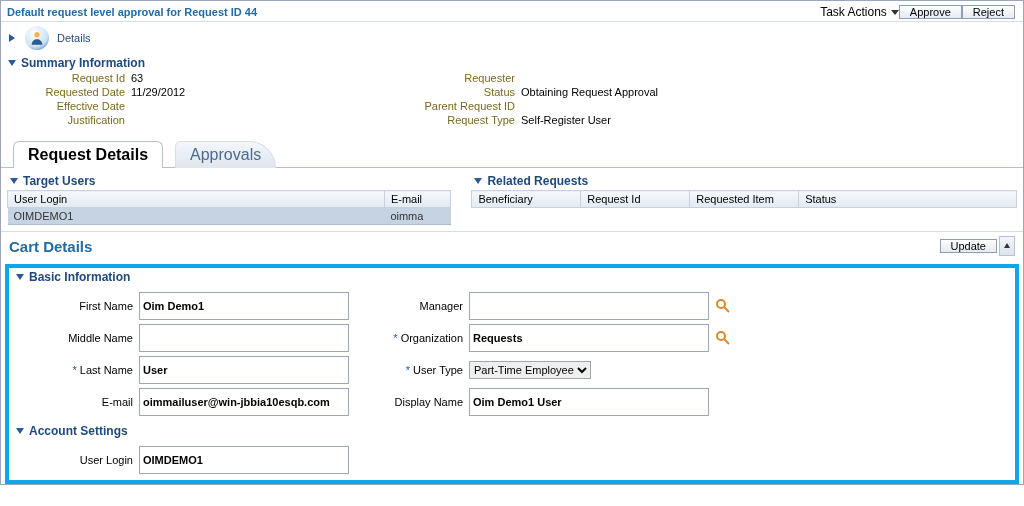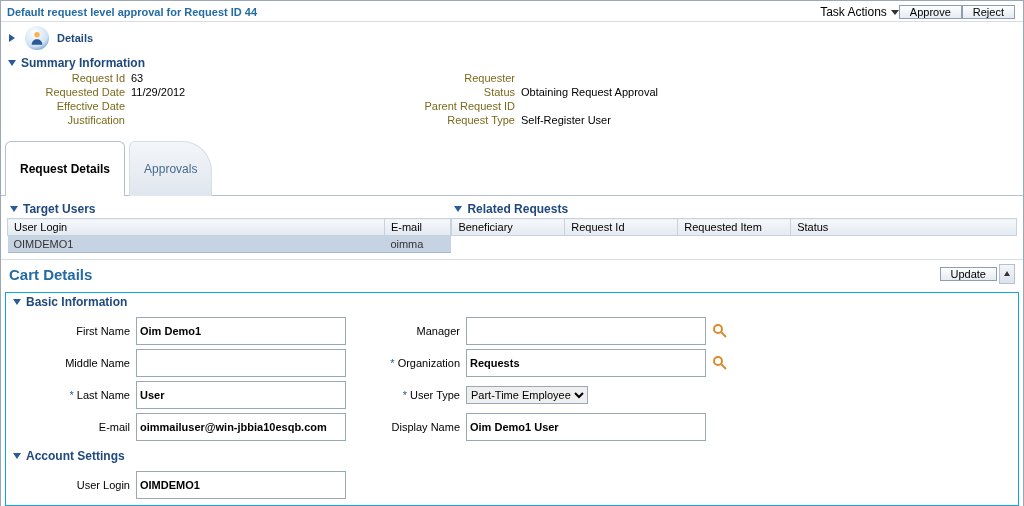--- a/index.html
+++ b/index.html
@@ -40,50 +40,50 @@
   }
   .summary { padding: 0 10px 8px 10px; }
   .summary-grid {
     display:grid; grid-template-columns: 110px 260px 130px 300px; padding-left: 10px;
     row-gap:2px;
   }
   .lbl { color:#7a6a1d; text-align:right; padding-right:6px; font-size:11px; }
   .val { font-size:11px; color:#000; }
   .tabs-row { display:flex; align-items:flex-end; border-bottom:1px solid #b6c1cf; margin-top:6px; }
   .tab {
-    padding:20px 14px; font-size:12px; color:#1f497d; position:relative; top:1px;
-    border:1px solid transparent; border-bottom:none; margin-left:4px; background:transparent;
+    padding:4px 14px; font-size:16px; color:#1f497d; position:relative; top:1px;
+    border:1px solid transparent; border-bottom:none; margin-left:12px; background:transparent;
   }
   .tab.active {
     background:#fff; border-color:#b6c1cf; border-radius:6px 6px 0 0; font-weight:bold; color:#000;
   }
   .tab.inactive {
     background: linear-gradient(#f3f6fa,#e0e6ee); border-color:#d7dee6; border-radius:6px 30px 0 0;
     color:#4a6a8d;
   }
-  .midrow { display:flex; gap:0; padding:6px; }
+  .midrow { display:flex; gap:20px; padding:6px; }
   .panel { flex:1; }
   .panel-head {
     display:flex; align-items:center; gap:4px; color:#1f497d; font-weight:bold; font-size:12px;
     padding:0 2px 2px 2px;
   }
   table.grid { width:100%; border-collapse:collapse; }
   table.grid th {
     background: linear-gradient(#f5f8fb,#e4eaf1); border:1px solid #c8d2de;
     text-align:left; padding:2px 6px; font-weight:normal; font-size:11px; color:#000;
   }
   table.grid td { padding:2px 6px; font-size:11px; }
   tr.selrow td { background:#c6d3e2; border-top:1px solid #a9bacf; border-bottom:1px solid #a9bacf; }
   .nodata { border:1px solid #c8d2de; padding:3px 6px; color:#333; }
   .cart-row {
     display:flex; align-items:center; justify-content:space-between;
     padding:4px 8px; border-top:1px solid #d6dde3;
   }
   .cart-title { color:#236ba4; font-size:15px; font-weight:bold; }
-  .form-area { border:1px solid #0ea5e9; margin:4px 4px 0 4px; }
+  .form-area { border:4px solid #0ea5e9; margin:4px 4px 0 4px; }
   .formgrid {
     display:grid; grid-template-columns:120px 210px 120px 240px 28px;
     padding:6px 10px; row-gap:4px; align-items:center;
   }
   .flabel { text-align:right; padding-right:6px; font-size:11px; color:#000; }
   .req::before { content:"* "; color:#2a5a97; }
   input.txt {
     width:100%; border:1px solid #9aa7b6; padding:13px 3px; font-size:11px; height:14px;
     font-family: inherit;
     font-weight: bold;
@@ -119,21 +119,21 @@
       <svg viewBox="0 0 10 10">
           <polygon points="2,1 8,5 2,9" fill="#2a5a97"></polygon>
         </svg>
     </span>
     <span class="det-icon">
       <svg viewBox="0 0 24 24">
           <circle cx="12" cy="7" r="4" fill="#ffb24a"></circle>
           <path d="M4 22c0-5 4-8 8-8s8 3 8 8" fill="#2a5a97"></path>
         </svg>
     </span>
-    <span style="color:#1f497d;font-weight:bold">Details</span>
+    <span style="color:#1f497d;font-weight:normal">Details</span>
   </div>
 
   <div class="section-head">
     <span class="tw-icon">
       <svg viewBox="0 0 10 10">
           <polygon points="1,2 9,2 5,8" fill="#2a5a97"></polygon>
         </svg>
     </span>
     <span>Summary Information</span>
   </div>

